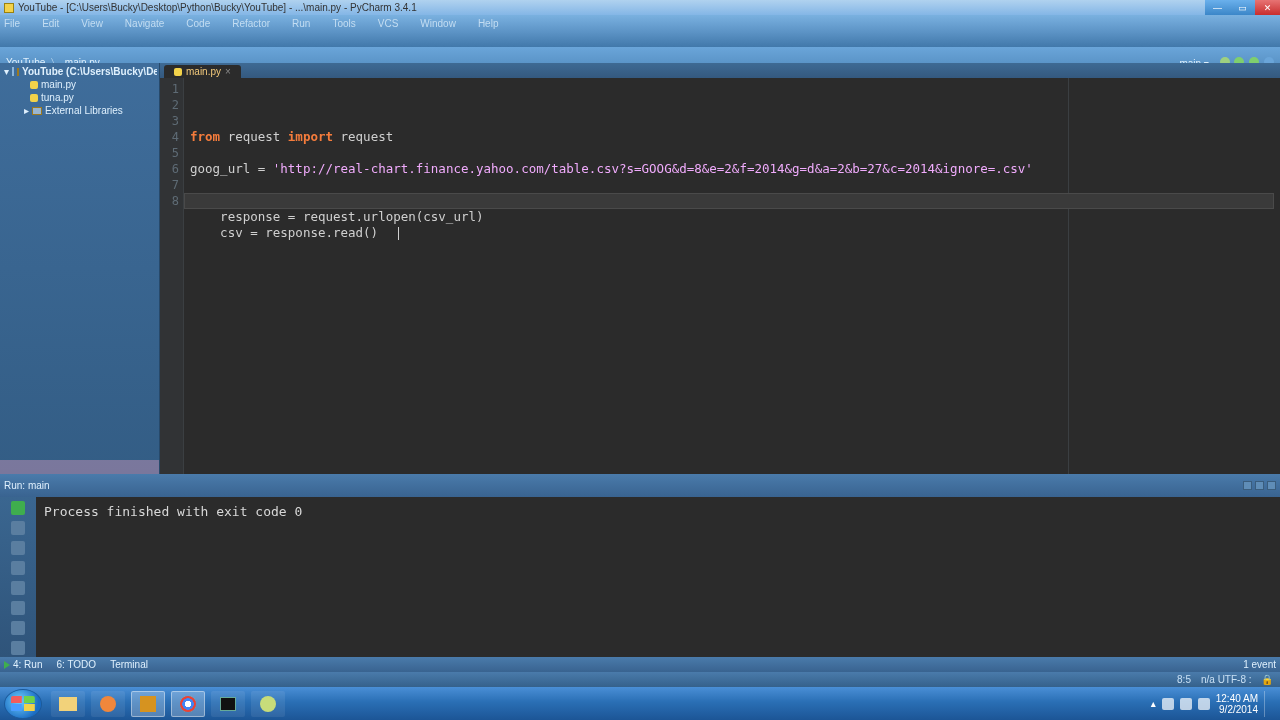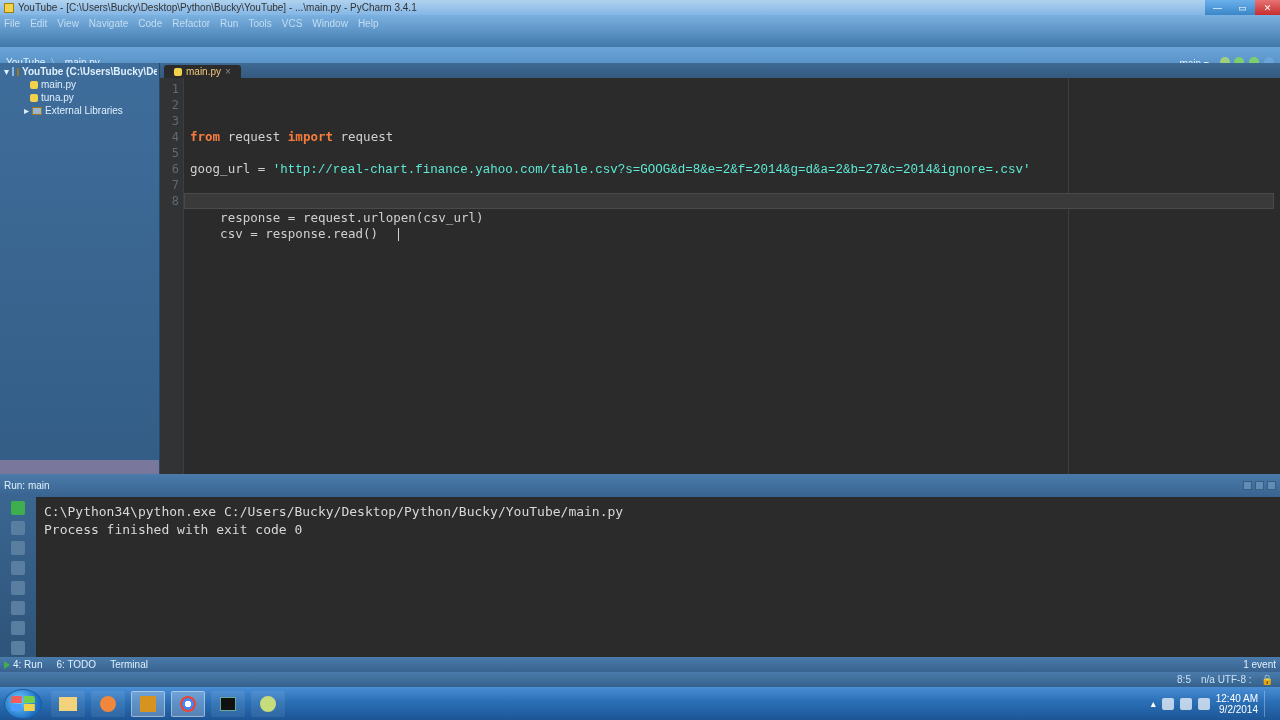--- a/index.html
+++ b/index.html
@@ -19,21 +19,21 @@
     display:flex;align-items:center;padding:0 4px;position:relative;
   }
   .title-bar .ico{width:10px;height:10px;background:#f2d24a;border:1px solid #9a820f;margin-right:4px;}
   .title-bar .txt{color:#333;font-size:10px;white-space:nowrap;}
   .win-btns{position:absolute;right:0;top:0;display:flex;height:15px;}
   .win-btns div{width:25px;height:15px;display:flex;align-items:center;justify-content:center;font-size:9px;color:#fff;}
   .win-min{background:linear-gradient(#6ab0ec,#3b86c8);}
   .win-max{background:linear-gradient(#6ab0ec,#3b86c8);}
   .win-close{background:linear-gradient(#e77373,#c82d2d);width:45px;}
   
-  .menu-bar{height:16px;background:linear-gradient(#7ab1e0,#5e95c7);display:flex;align-items:center;padding:0 4px;color:#c3ddf2;font-size:10px;gap:10px;}
+  .menu-bar{height:16px;background:linear-gradient(#7ab1e0,#5e95c7);display:flex;align-items:center;padding:0 4px;color:#c3ddf2;font-size:10px;gap:22px;}
   
   .nav-bar{height:32px;background:linear-gradient(#6aa5d9,#4c84b7);display:flex;align-items:center;padding:0 6px;color:#dff0fd;font-size:10px;justify-content:space-between;}
   .nav-bar .crumbs span{margin-right:2px;}
   .nav-btns span{display:inline-block;width:10px;height:10px;background:#9ed080;border-radius:50%;margin-left:2px;}
   
   .tool-row{height:16px;background:linear-gradient(#5e95c7,#4178aa);display:flex;align-items:center;padding:0 4px;color:#cce4f6;font-size:10px;}
   .tool-row .lbl{background:rgba(255,255,255,.08);border:1px solid rgba(255,255,255,.15);padding:0 6px;border-radius:2px;margin-right:4px;}
   
   .main{position:absolute;top:63px;bottom:33px;left:0;right:0;display:flex;flex-direction:column;}
   .upper{flex:1;display:flex;min-height:0;}
@@ -50,21 +50,21 @@
   
   .editor-wrap{flex:1;display:flex;flex-direction:column;min-width:0;}
   .tab-row{height:15px;background:linear-gradient(#3e6a94,#34597f);display:flex;align-items:flex-end;padding-left:4px;}
   .tab{background:#2b2b2b;color:#f2c97b;font-size:10px;padding:1px 10px;border-top-left-radius:3px;border-top-right-radius:3px;display:flex;align-items:center;gap:4px;}
   .tab .py{width:8px;height:8px;background:#f2d24a;border-radius:2px;}
   .editor{flex:1;display:flex;background:#2b2b2b;position:relative;min-height:0;}
   .gutter{width:24px;background:#313335;color:#5e6b75;font-family:Consolas,monospace;font-size:12px;text-align:right;padding:3px 4px 0 0;line-height:16px;border-right:1px solid #3b3f42;}
   .code{flex:1;padding:3px 6px 0 6px;font-family:Consolas,monospace;font-size:12.5px;line-height:16px;color:#d0d0d0;white-space:pre;position:relative;}
   .kw{color:#f57c3c;font-weight:bold;}
   .kw2{color:#f57c3c;font-weight:bold;text-decoration:underline;}
-  .str{color:#5eead4;font-family:Liberation Mono, monospace;}
+  .str{color:#f0abfc;}
   .fn{color:#f2f2c2;}
   .hl-line{position:absolute;left:0;right:6px;height:16px;background:#3a3a3a;border:1px solid #4a4a4a;top:115px;}
   .ruler{position:absolute;top:0;bottom:0;width:1px;background:#3b3f42;left:884px;}
   .caret{display:inline-block;width:1px;height:13px;background:#d0d0d0;vertical-align:middle;margin-left:20px;}
   
   .run-hdr{height:23px;background:linear-gradient(#4a7bab,#396390);display:flex;align-items:center;padding:0 4px;color:#dff0fd;font-size:10px;justify-content:space-between;}
   .run-hdr .r{display:flex;gap:3px;}
   .run-hdr .r span{width:9px;height:9px;background:#5f8db7;border:1px solid #3a5d7d;}
   
   .console-wrap{height:160px;display:flex;background:#2b2b2b;}
@@ -225,21 +225,20 @@
       <span class="cg-play"></span>
       <span class="cg-stop"></span>
       <span class="cg-x"></span>
       <span class="cg-x"></span>
       <span class="cg-x"></span>
       <span class="cg-x"></span>
       <span class="cg-x"></span>
       <span class="cg-x"></span>
     </div>
     <div class="console">
-<div>C:\Python34\python.exe C:/Users/Bucky/Desktop/Python/Bucky/YouTube/main.py</div>
 <div></div>
 <div>Process finished with exit code 0</div>
     </div>
   </div>
 
   <div class="bottom-tools">
     <span class="run"><span class="tri"></span><span>4: Run</span></span>
     <span>6: TODO</span>
     <span>Terminal</span>
     <span style="margin-left:auto">1 event</span>

